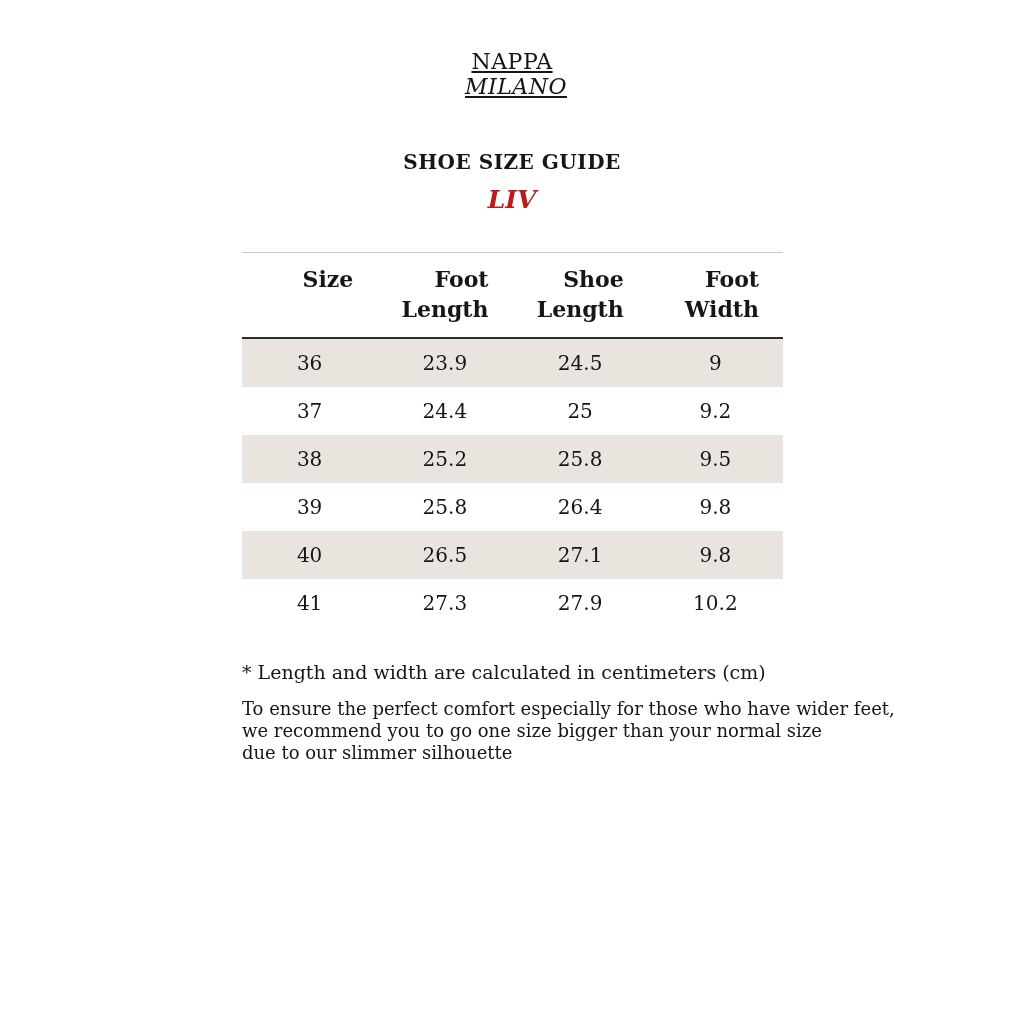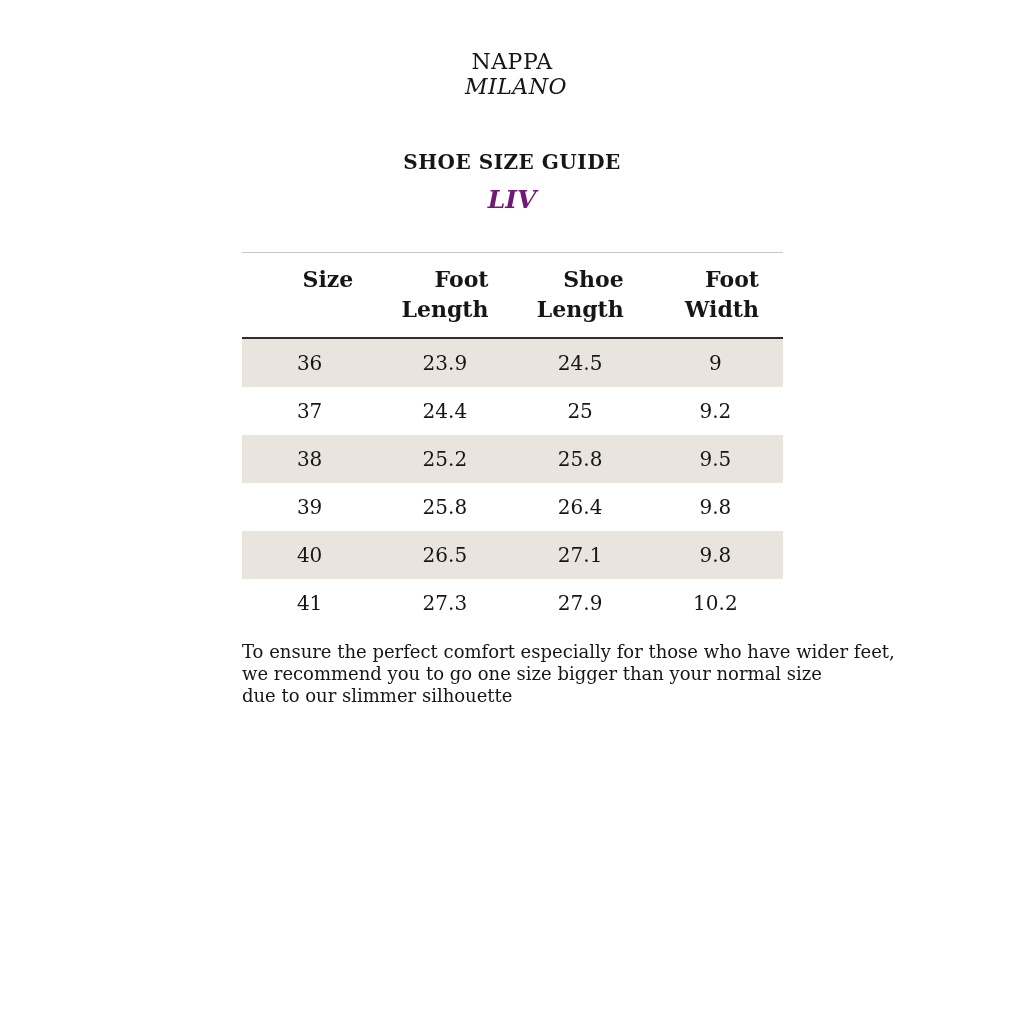--- a/index.html
+++ b/index.html
@@ -15,39 +15,40 @@
     font-family: "DejaVu Serif", "Liberation Serif", serif;
     color: #161616;
     overflow: hidden;
   }
   .brand {
     padding-top: 49px;
     text-align: center;
     line-height: 25px;
     font-size: 22px;
     letter-spacing: 0.5px;
+    text-decoration: underline;
   }
   .brand-name { display: block; }
   .brand-city { display: block; font-style: italic; padding-left: 8px; }
   .page-title {
     margin-top: 46px;
     text-align: center;
     font-size: 20px;
     font-weight: bold;
     letter-spacing: 0.5px;
     line-height: 34px;
   }
   .model-name {
     margin-top: 6px;
     text-align: center;
     font-size: 25px;
     font-weight: bold;
     font-style: italic;
     line-height: 30px;
-    color: #701a75;
+    color: #b91c1c;
   }
   .size-table {
     margin: 37px 0 0 242px;
     width: 541px;
   }
   .thead {
     display: flex;
     border-top: 1px solid #c9c9c9;
     border-bottom: 2px solid #2e2e2e;
     padding: 11px 0 13px 0;
@@ -141,20 +142,21 @@
       </div>
       <div class="trow">
         <div class="td">41</div>
         <div class="td">27.3</div>
         <div class="td">27.9</div>
         <div class="td">10.2</div>
       </div>
     </div>
   </div>
 
+  <div class="footnote">* Length and width are calculated in centimeters (cm)</div>
 
   <div class="note">
     <span class="note-line">To ensure the perfect comfort especially for those who have wider feet,</span>
     <span class="note-line">we recommend you to go one size bigger than your normal size</span>
     <span class="note-line">due to our slimmer silhouette</span>
   </div>
 
 </div>
 
 </body></html>

